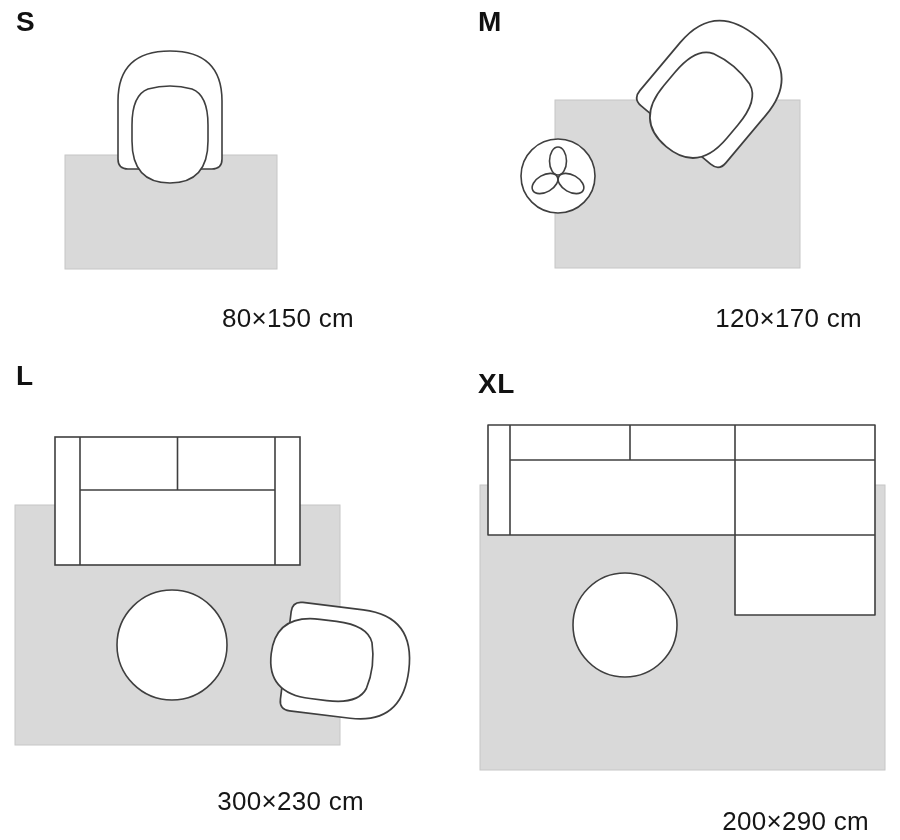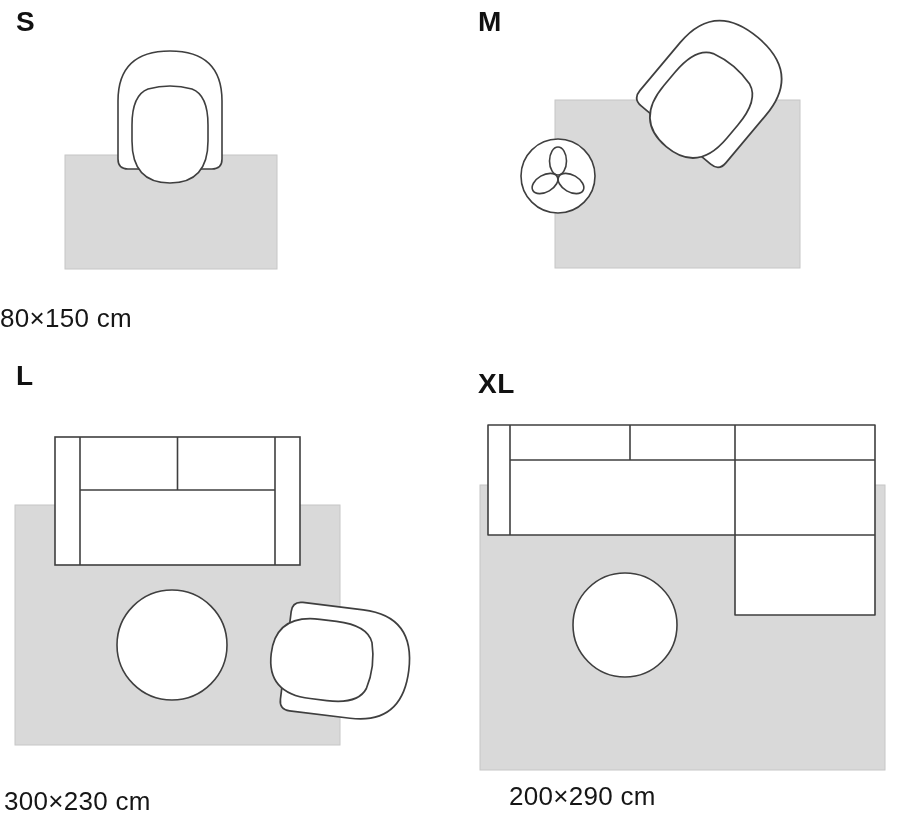--- a/index.html
+++ b/index.html
@@ -13,21 +13,21 @@
   .canvas { position:absolute; left:0; top:0; width:900px; height:840px; }
   .card { position:absolute; }
   .size-label {
     position:absolute;
     font-weight:700; font-size:28px; line-height:1;
     color:#111111; letter-spacing:0.5px;
   }
   .dims {
     position:absolute;
     font-size:26px; line-height:1.2; font-weight:400;
-    color:#161616; text-align:left; letter-spacing:0.3px;
+    color:#161616; text-align:right; letter-spacing:0.3px;
     white-space:nowrap;
   }
   svg.scene { position:absolute; left:0; top:0; display:block; }
 </style>
 </head>
 <body>
 
 <svg width="0" height="0" style="position:absolute" aria-hidden="true">
   <defs>
     <g id="armchair">
@@ -55,20 +55,21 @@
     <svg class="scene" width="450" height="350" viewBox="0 0 450 350">
       <rect x="105" y="100" width="245" height="168" fill="#d9d9d9" stroke="#c6c6c6" stroke-width="1"></rect>
       <g>
         <circle cx="108" cy="176" r="37" fill="#ffffff" stroke="#3f3f3f" stroke-width="1.6"></circle>
         <ellipse cx="108" cy="161" rx="8.5" ry="14" fill="#ffffff" stroke="#3f3f3f" stroke-width="1.6"></ellipse>
         <ellipse cx="108" cy="161" rx="8.5" ry="14" fill="#ffffff" stroke="#3f3f3f" stroke-width="1.6" transform="rotate(120,108,176)"></ellipse>
         <ellipse cx="108" cy="161" rx="8.5" ry="14" fill="#ffffff" stroke="#3f3f3f" stroke-width="1.6" transform="rotate(240,108,176)"></ellipse>
       </g>
       <use href="#armchair" transform="translate(262,92) rotate(40) scale(1.08) translate(-62,-72)"></use>
     </svg>
+    <div class="dims" style="left:50px;top:303px;width:362px">120×170 cm</div>
   </section>
 
   <section class="card" style="left:0;top:350px;width:450px;height:490px">
     <div class="size-label" style="left:16px;top:12px">L</div>
     <svg class="scene" width="450" height="490" viewBox="0 0 450 490">
       <rect x="15" y="155" width="325" height="240" fill="#d9d9d9" stroke="#c6c6c6" stroke-width="1"></rect>
       <g>
         <rect x="55" y="87" width="245" height="128" fill="#ffffff" stroke="#3f3f3f" stroke-width="1.6"></rect>
         <line x1="80" y1="87" x2="80" y2="215" stroke="#3f3f3f" stroke-width="1.6"></line>
         <line x1="275" y1="87" x2="275" y2="215" stroke="#3f3f3f" stroke-width="1.6"></line>
@@ -89,16 +90,16 @@
         <path d="M38,75 L425,75 L425,265 L285,265 L285,185 L38,185 Z" fill="#ffffff" stroke="#3f3f3f" stroke-width="1.6" stroke-linejoin="round"></path>
         <line x1="60" y1="75" x2="60" y2="185" stroke="#3f3f3f" stroke-width="1.6"></line>
         <line x1="60" y1="110" x2="425" y2="110" stroke="#3f3f3f" stroke-width="1.6"></line>
         <line x1="180" y1="75" x2="180" y2="110" stroke="#3f3f3f" stroke-width="1.6"></line>
         <line x1="285" y1="75" x2="285" y2="110" stroke="#3f3f3f" stroke-width="1.6"></line>
         <line x1="285" y1="110" x2="285" y2="185" stroke="#3f3f3f" stroke-width="1.6"></line>
         <line x1="285" y1="185" x2="425" y2="185" stroke="#3f3f3f" stroke-width="1.6"></line>
       </g>
       <circle cx="175" cy="275" r="52" fill="#ffffff" stroke="#3f3f3f" stroke-width="1.6"></circle>
     </svg>
-    <div class="dims" style="left:59px;top:431px;width:360px">200×290 cm</div>
+    <div class="dims" style="left:59px;top:456px;width:360px">200×290 cm</div>
   </section>
 
 </div>
 
 </body></html>

